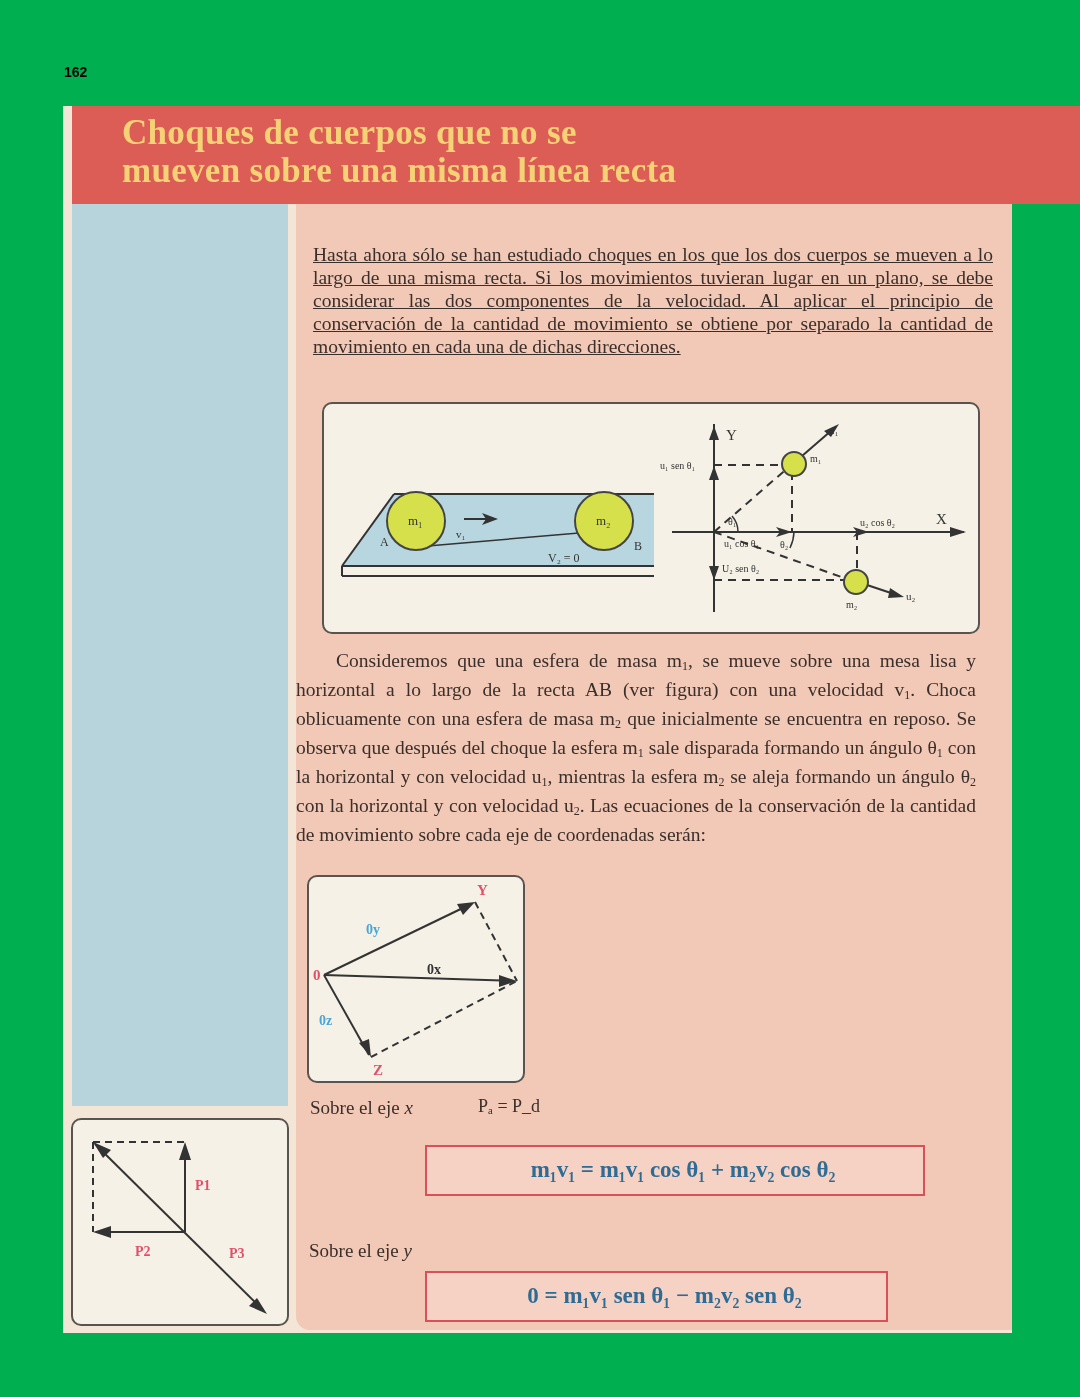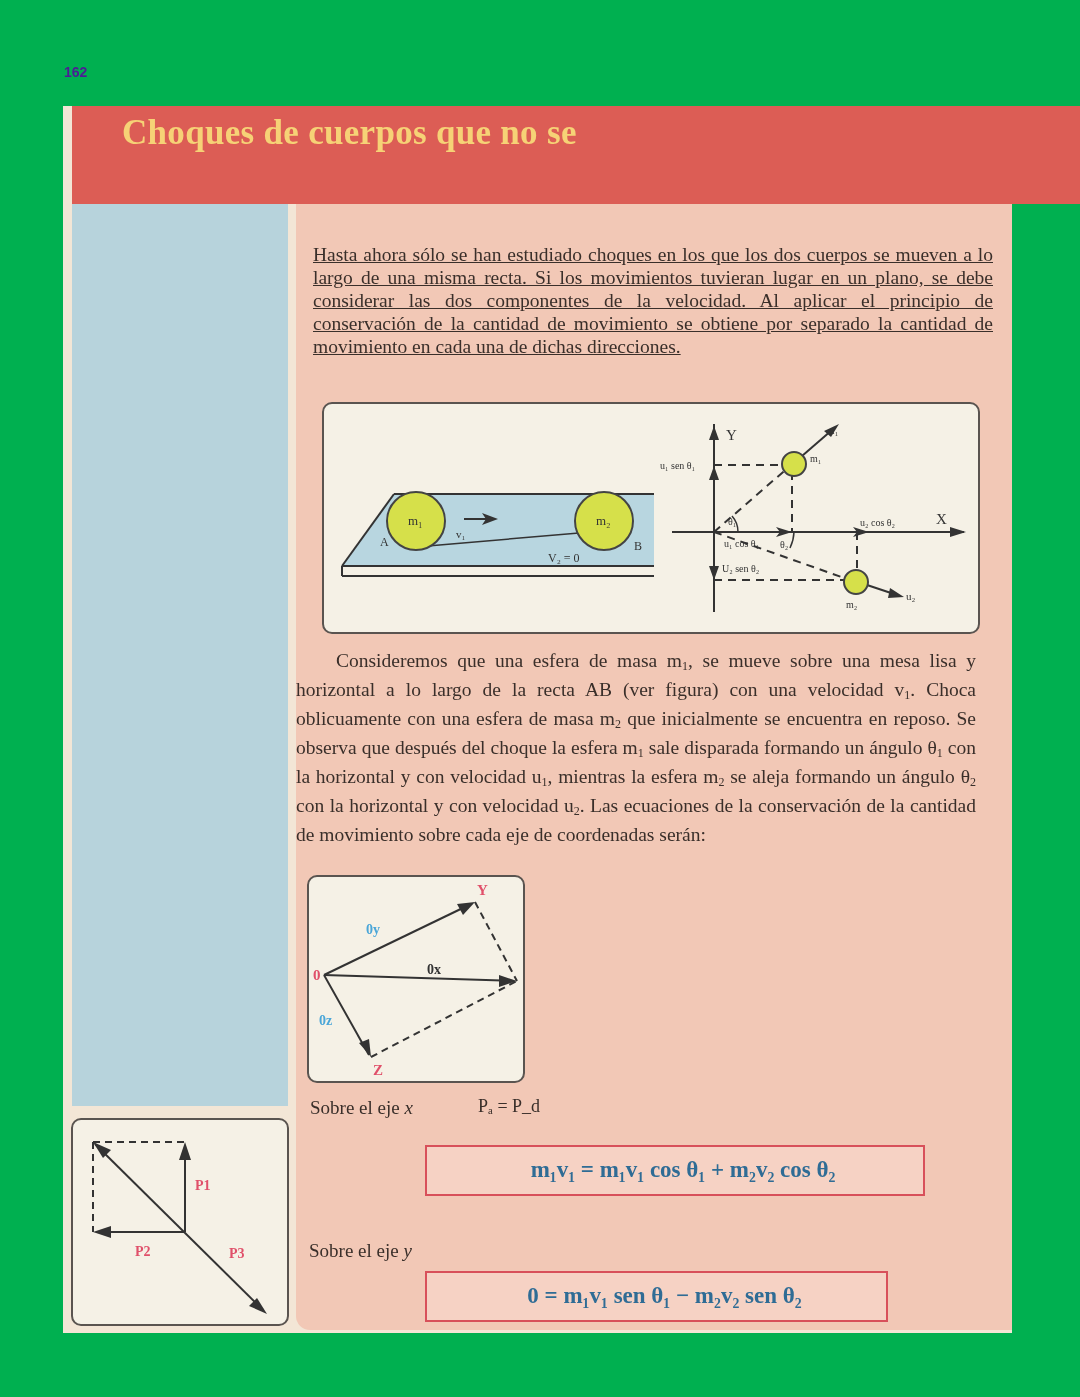--- a/index.html
+++ b/index.html
@@ -2,21 +2,21 @@
 <html><head>
 <meta charset="utf-8">
 <style>
   html, body { margin:0; padding:0; }
   body {
     width:1080px; height:1397px; background:#00b050; position:relative; overflow:hidden;
     font-family: "Liberation Serif", "DejaVu Serif", serif;
   }
   .page-num {
     position:absolute; left:64px; top:64px; font-family:"Liberation Sans", sans-serif;
-    font-weight:bold; font-size:14px; color:#4c1d95;
+    font-weight:bold; font-size:14px; color:#000000;
   }
   .sheet {
     position:absolute; left:63px; top:106px; width:949px; height:1227px;
     background:#f3e6d6;
   }
   .title-band {
     position:absolute; left:72px; top:106px; width:1016px; height:98px;
     background:#dc5d55;
   }
   .title-band .title {
@@ -61,20 +61,21 @@
 </head>
 <body>
 
 <div class="page-num">162</div>
 
 <div class="sheet"></div>
 
 <div class="title-band">
   <div class="title">
     <div>Choques de cuerpos que no se</div>
+    <div>mueven sobre una misma línea recta</div>
   </div>
 </div>
 
 <div class="blue-col"></div>
 <div class="pink-area"></div>
 
 <p class="text-block p1" style="margin:0">Hasta ahora sólo se han estudiado choques en los que los dos cuerpos se mueven a lo largo de una misma recta. Si los movimientos tuvieran lugar en un plano, se debe considerar las dos componentes de la velocidad. Al aplicar el principio de conservación de la cantidad de movimiento se obtiene por separado la cantidad de movimiento en cada una de dichas direcciones.</p>
 
 <div class="fig-box fig1">
   <svg width="654" height="228" viewBox="0 0 654 228">

